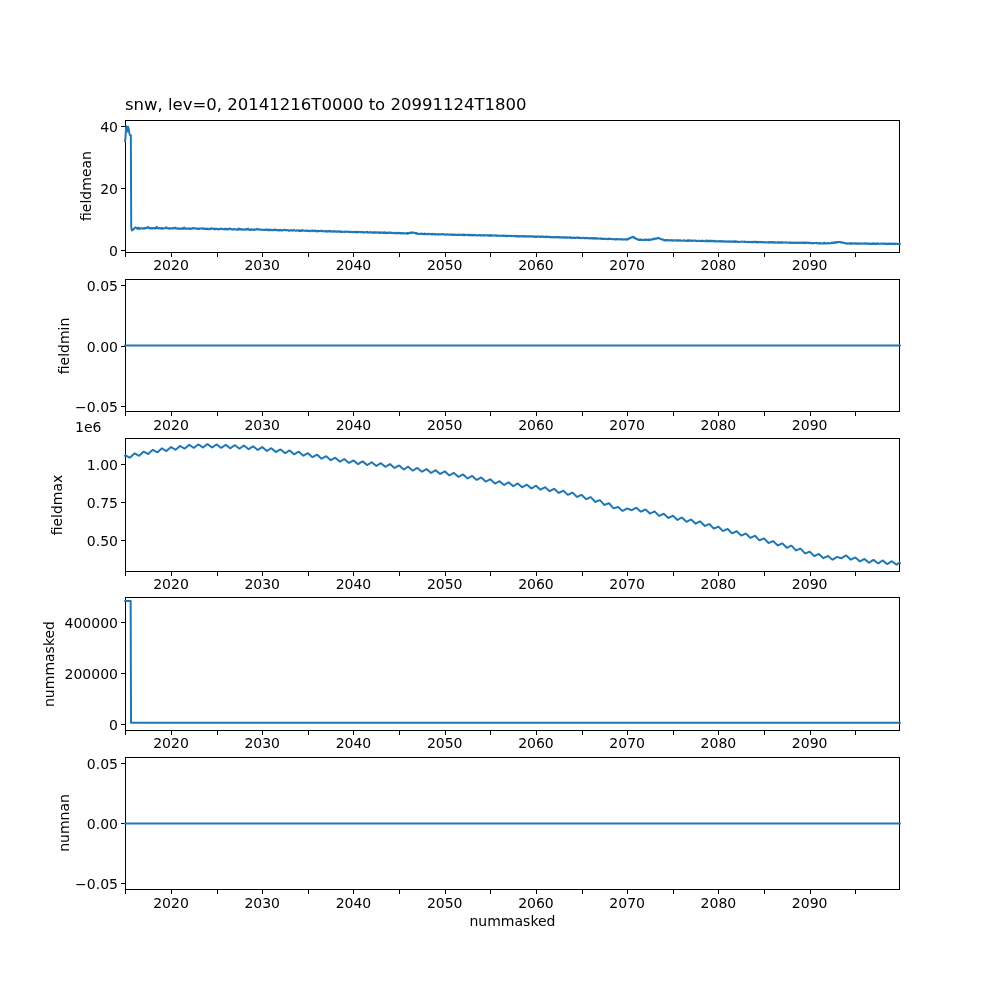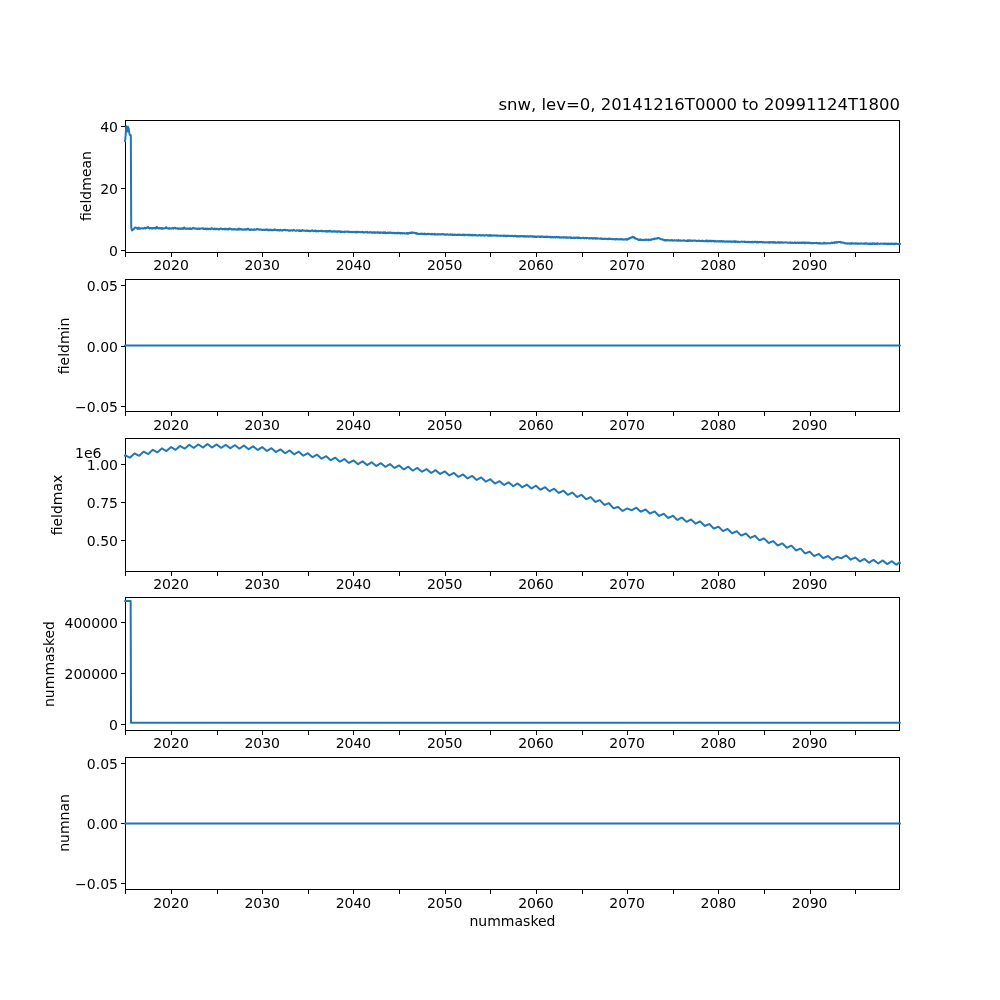--- a/index.html
+++ b/index.html
@@ -4,28 +4,28 @@
 <style>
   html,body{margin:0;padding:0;background:#ffffff;}
   #figure{
     position:relative;width:1000px;height:1000px;background:#ffffff;
     font-family:"DejaVu Sans","Liberation Sans",sans-serif;color:#000;
     overflow:hidden;
   }
   #plot-svg{position:absolute;left:0;top:0;}
   .fig-title{
     position:absolute;left:125px;top:95px;width:775px;
-    text-align:right;font-size:16.5px;white-space:nowrap;
+    text-align:left;font-size:16.5px;white-space:nowrap;
   }
   .x-label{
     position:absolute;left:125px;top:913px;width:775px;
     text-align:center;font-size:14px;
   }
   .offset-label{
-    position:absolute;left:75px;top:419px;font-size:14px;margin-top:26px;
+    position:absolute;left:75px;top:419px;font-size:14px;
   }
   .y-label{
     position:absolute;font-size:14px;white-space:nowrap;
     transform:translate(-50%,-50%) rotate(-90deg);
   }
   .y-label-0{left:86px;top:186px;}
   .y-label-1{left:64px;top:346px;}
   .y-label-2{left:57px;top:505px;}
   .y-label-3{left:49px;top:664px;}
   .y-label-4{left:64px;top:823px;}

